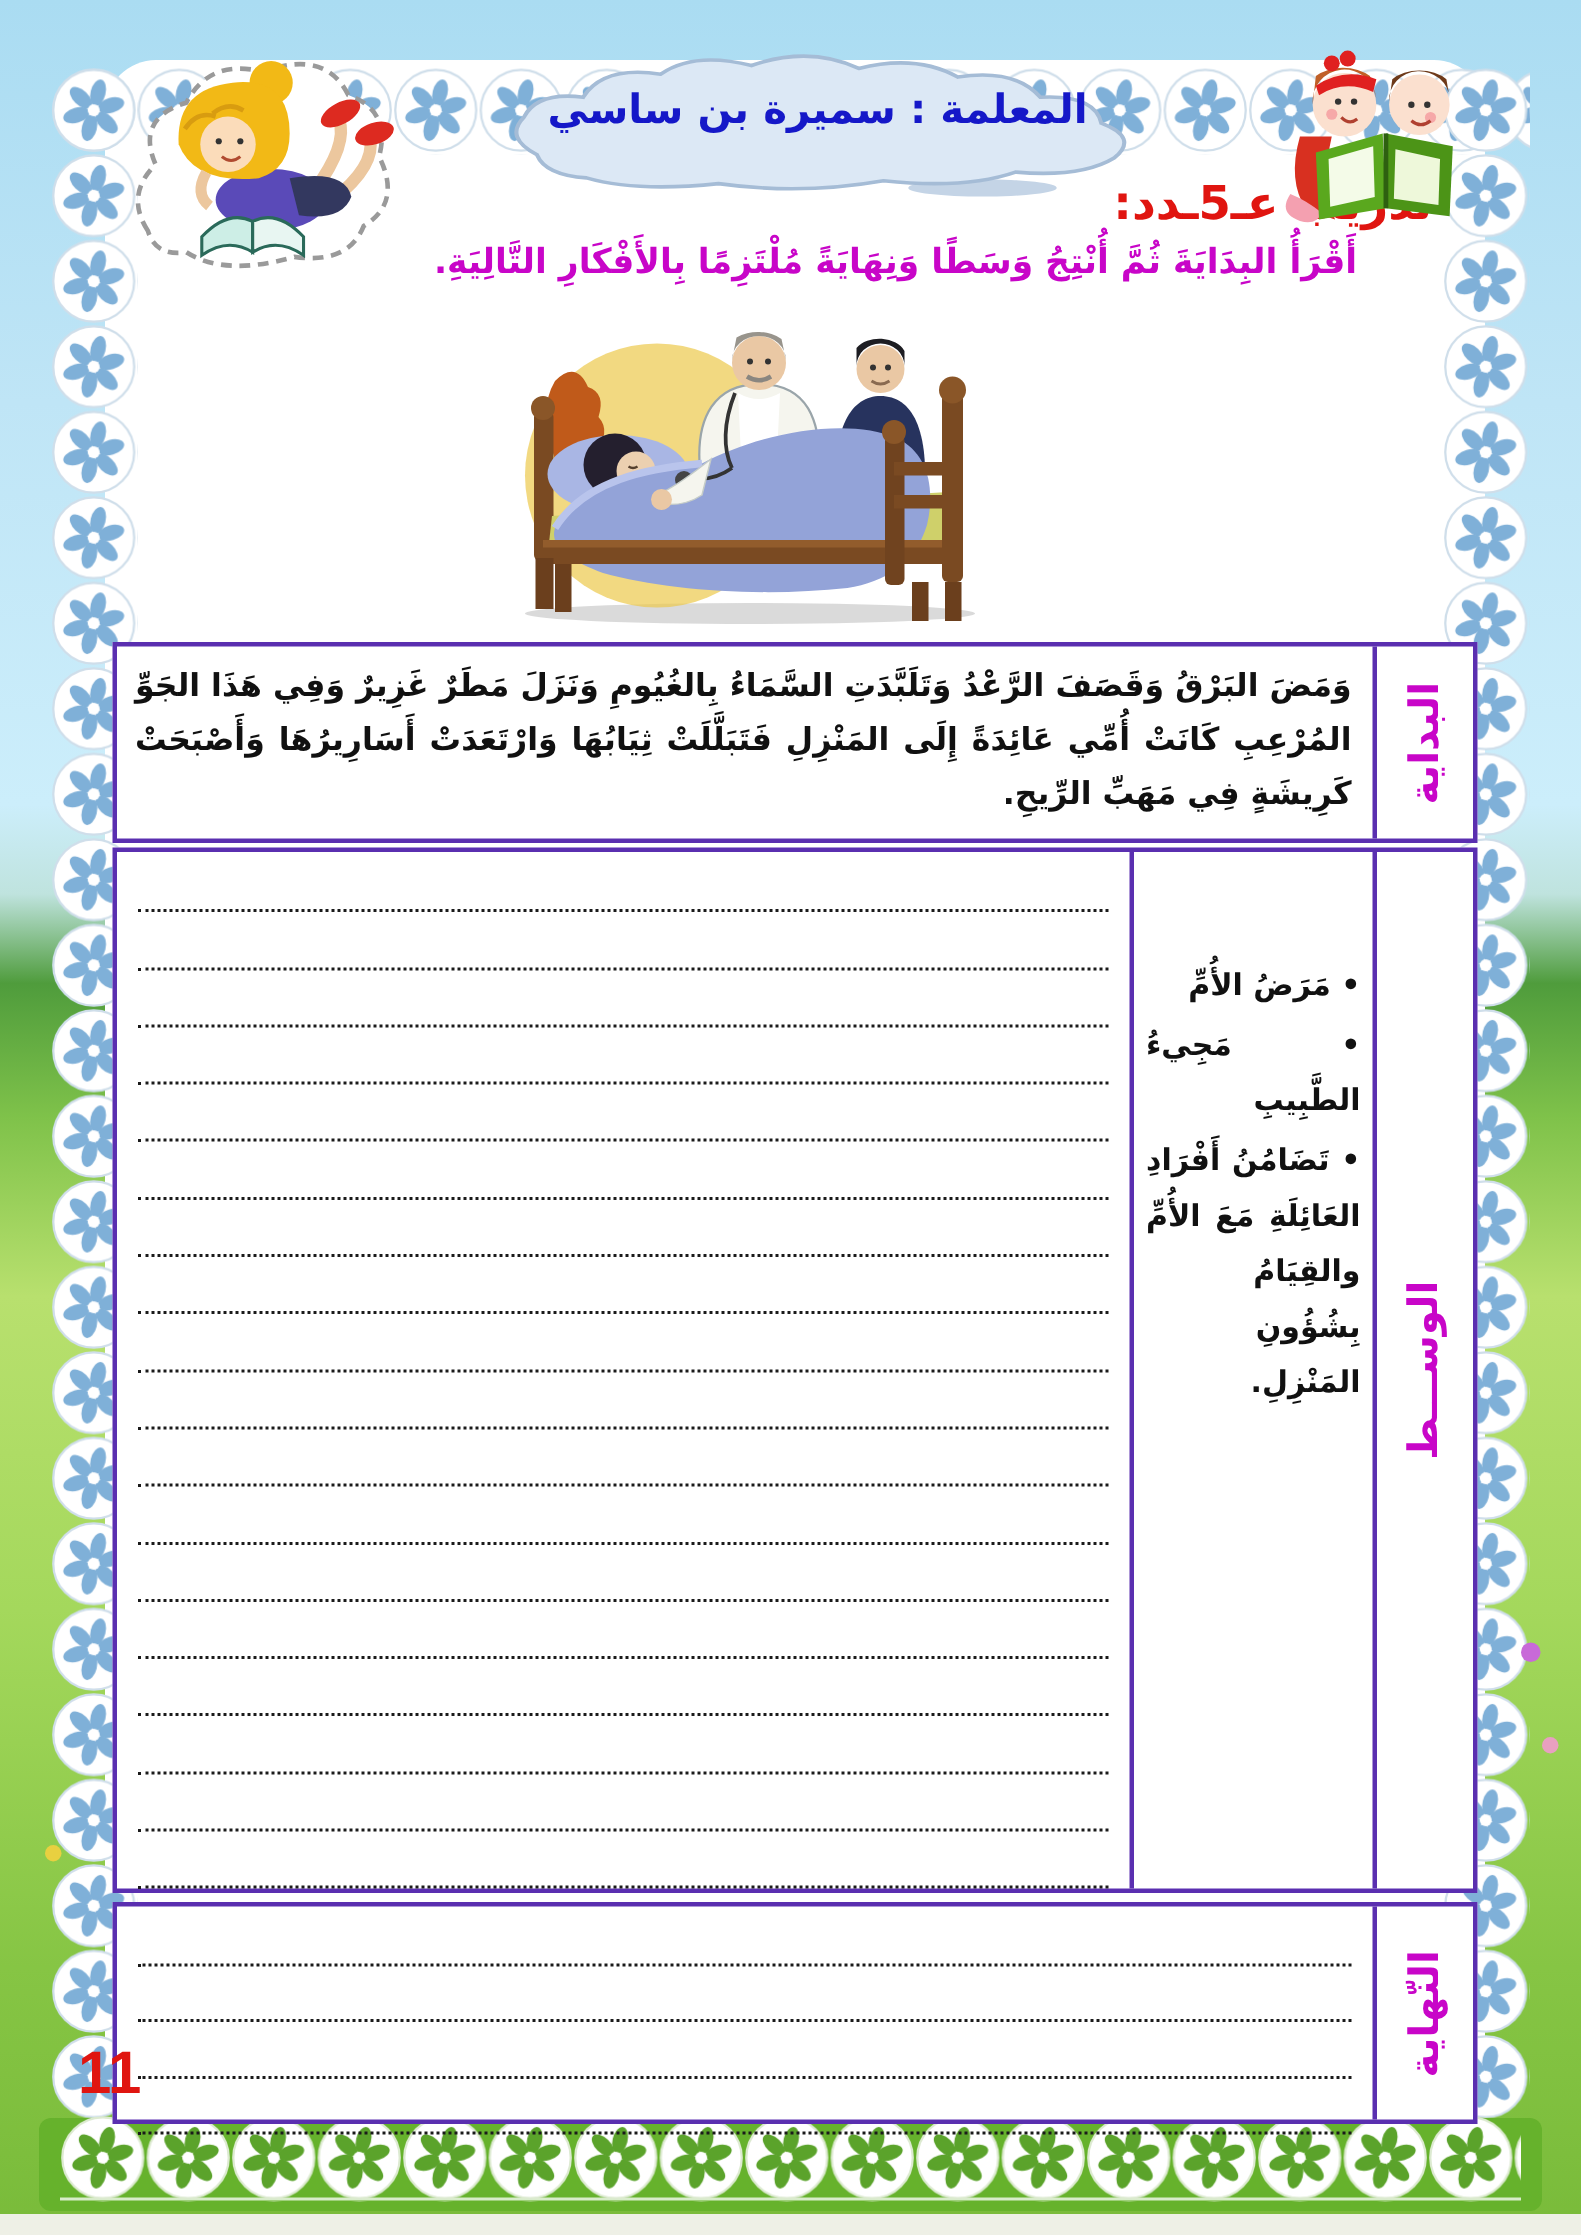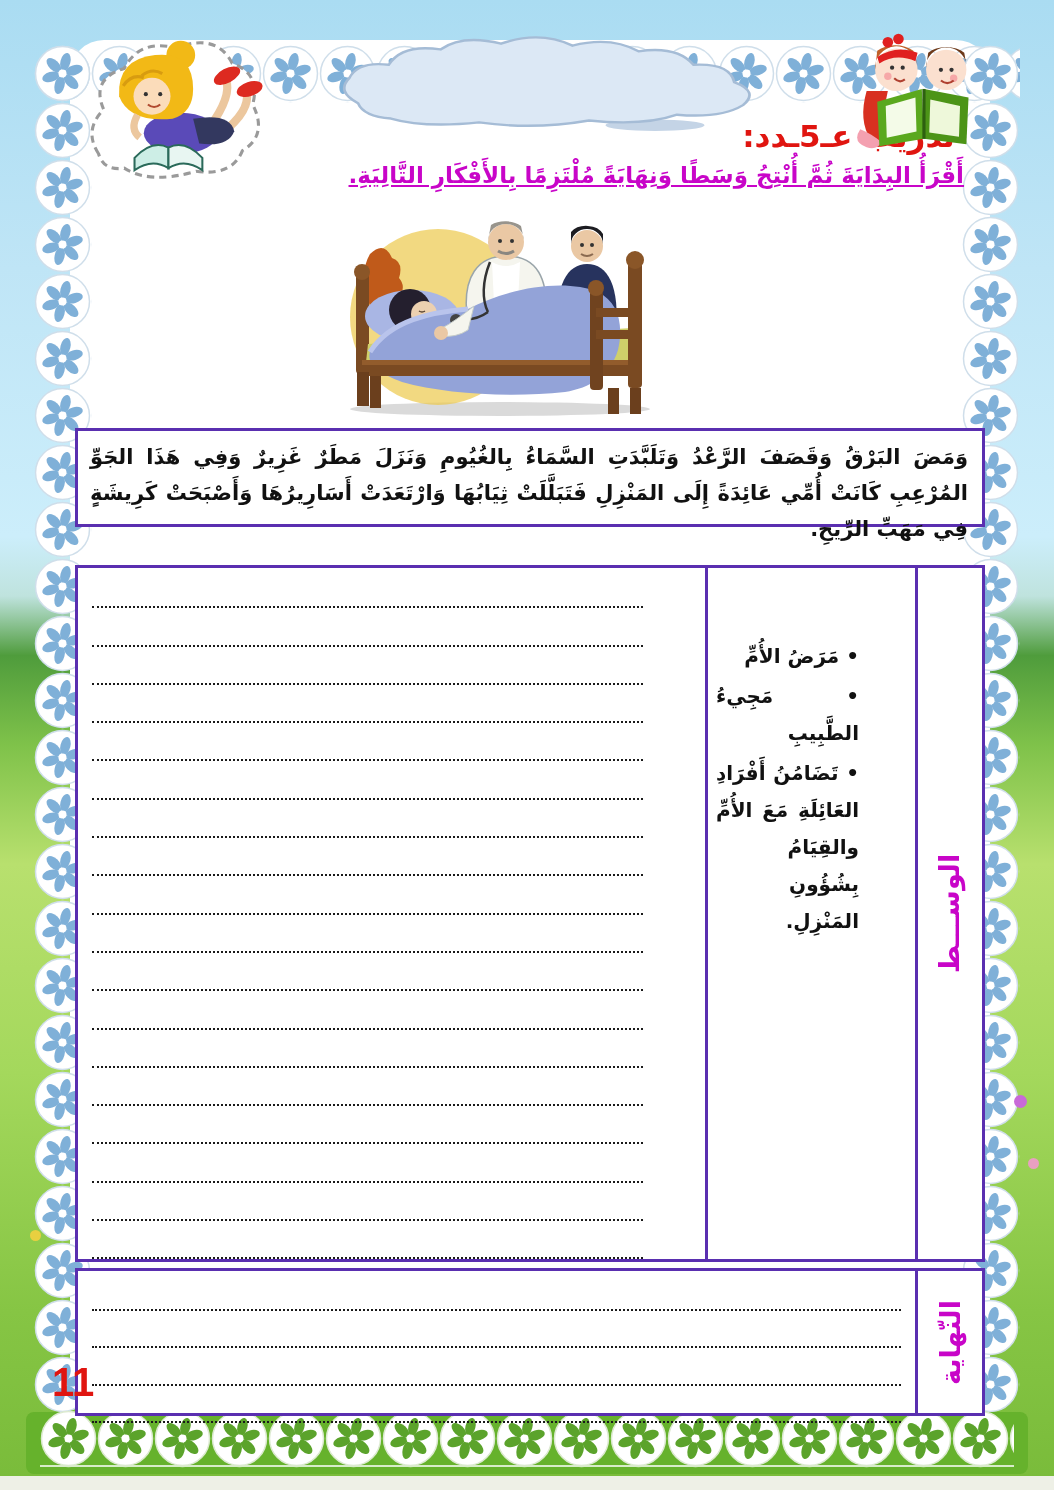--- a/index.html
+++ b/index.html
@@ -19,28 +19,28 @@
   .bottom-pale{position:absolute;left:0;top:1476px;width:1054px;height:14px;background:#eef0e6;z-index:2;}
   .flower-dot{position:absolute;border-radius:50%;z-index:2;}
   
   .cloud-svg{position:absolute;left:325px;top:36px;width:440px;height:96px;z-index:3;}
   .cloud-text{position:absolute;left:360px;top:58px;width:370px;text-align:center;z-index:4;
     color:#1518c8;font-weight:bold;font-size:27px;direction:rtl;}
   .girl-svg{position:absolute;left:78px;top:32px;width:185px;height:150px;z-index:4;}
   .kids-svg{position:absolute;left:856px;top:26px;width:138px;height:128px;z-index:4;}
   .ex-title{position:absolute;right:99px;top:118px;z-index:3;direction:rtl;white-space:nowrap;
     color:#e01510;font-weight:bold;font-size:31px;}
-  .instruction{position:absolute;left:230px;top:162px;width:734px;z-index:3;direction:rtl;text-align:right;
-    white-space:nowrap;color:#c805c8;font-weight:bold;font-size:23px;text-decoration:underline;}
+  .instruction{position:absolute;left:230px;top:162px;width:734px;z-index:3;direction:rtl;text-align:center;
+    white-space:nowrap;color:#c805c8;font-weight:bold;font-size:23px;}
   .bed-svg{position:absolute;left:340px;top:212px;width:335px;height:205px;z-index:3;}
   
   .block{position:absolute;left:75px;width:910px;background:#fff;border:3px solid #5a2fb0;
     box-sizing:border-box;display:flex;flex-direction:row;z-index:3;}
-  .begin-block{top:428px;height:99px;flex-direction:column;}
-  .middle-block{top:565px;height:697px;gap:48px;}
+  .begin-block{top:428px;height:134px;}
+  .middle-block{top:565px;height:697px;}
   .end-block{top:1268px;height:148px;}
   .story{flex:1;direction:rtl;text-align:justify;color:#111;font-weight:bold;font-size:21px;
     line-height:36px;padding:8px 14px 0 12px;}
   .vlabel{width:64px;border-left:3px solid #5a2fb0;display:flex;align-items:center;justify-content:center;overflow:hidden;}
   .vlabel span{transform:rotate(-90deg);white-space:nowrap;color:#c805c8;font-weight:bold;font-size:27px;}
   .wlines{flex:1;padding:2px 14px 0 14px;}
   .wline{border-bottom:2px dotted #1a1a1a;}
   .middle-block .wline{height:36.3px;}
   .end-block .wline{height:35.5px;}
   .ideas{width:162px;box-sizing:border-box;border-left:3px solid #5a2fb0;direction:rtl;
@@ -98,20 +98,21 @@
     </svg>
   <div class="bottom-pale"></div>
   <div class="flower-dot" style="left:1014px;top:1095px;width:13px;height:13px;background:#c86ad8;"></div>
   <div class="flower-dot" style="left:1028px;top:1158px;width:11px;height:11px;background:#e8a0c0;"></div>
   <div class="flower-dot" style="left:30px;top:1230px;width:11px;height:11px;background:#e8d040;"></div>
 
   <svg class="cloud-svg" viewBox="0 0 400 100" preserveAspectRatio="none">
     <ellipse cx="300" cy="93" rx="45" ry="6" fill="#c4d4e6"></ellipse>
     <path d="M30,70 Q10,58 22,44 Q30,26 58,30 Q70,8 105,14 Q125,-2 160,8 Q195,-6 225,10 Q260,0 285,16 Q320,10 335,30 Q368,28 372,48 Q395,58 380,72 Q360,86 320,82 Q290,94 240,88 Q190,98 140,90 Q90,96 60,86 Q35,84 30,70 Z" fill="#dce8f5" stroke="#a5bcd6" stroke-width="2.5"></path>
   </svg>
+  <div class="cloud-text">المعلمة : سميرة بن ساسي</div>
 
   <svg class="girl-svg" viewBox="0 0 180 145">
     <path d="M20,118 Q5,95 25,75 Q12,45 45,35 Q60,6 95,15 Q135,0 150,30 Q178,40 170,70 Q185,100 160,115 Q150,140 115,135 Q70,148 45,132 Q25,135 20,118 Z" fill="#ffffff" stroke="#9a9a9a" stroke-width="3" stroke-dasharray="7 5"></path>
     <path d="M128,92 Q150,62 144,46" stroke="#ecc79e" stroke-width="8" fill="none"></path>
     <path d="M140,98 Q168,76 164,58" stroke="#ecc79e" stroke-width="8" fill="none"></path>
     <ellipse cx="145" cy="42" rx="14" ry="7" transform="rotate(-28 145 42)" fill="#dd2a20"></ellipse>
     <ellipse cx="167" cy="55" rx="13" ry="7" transform="rotate(-18 167 55)" fill="#dd2a20"></ellipse>
     <ellipse cx="100" cy="98" rx="36" ry="20" fill="#5a4ab8"></ellipse>
     <path d="M112,84 Q148,78 152,96 Q146,112 118,108 Z" fill="#33385f"></path>
     <circle cx="100" cy="22" r="14" fill="#f2b916"></circle>

